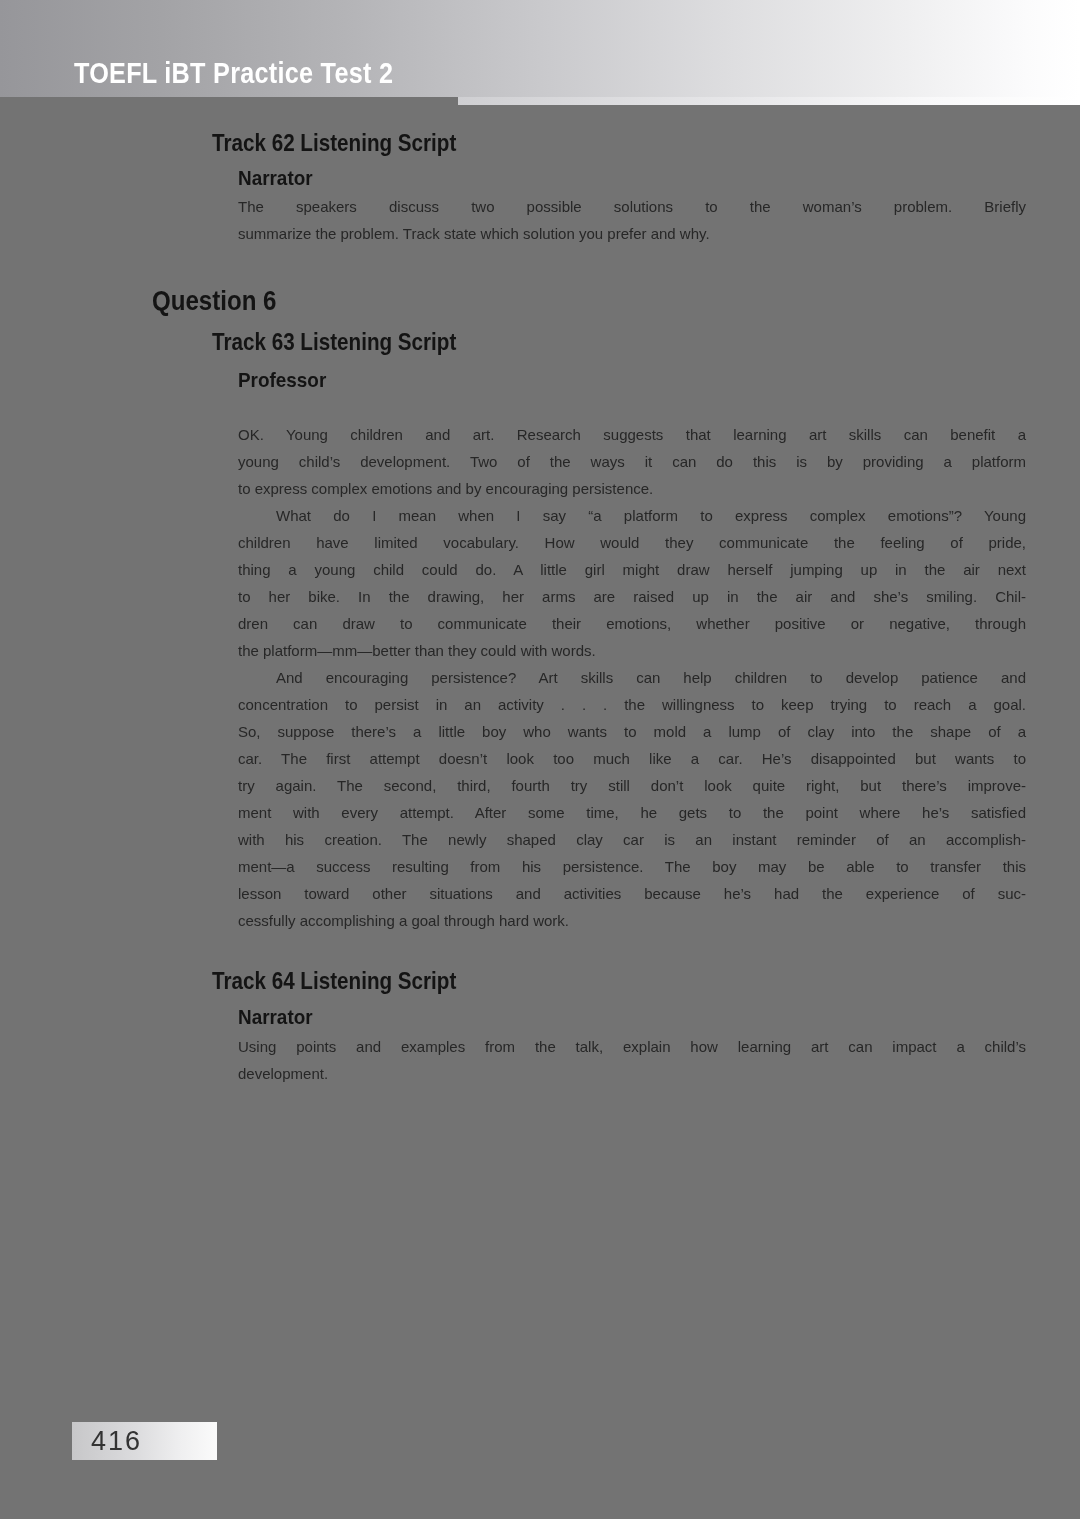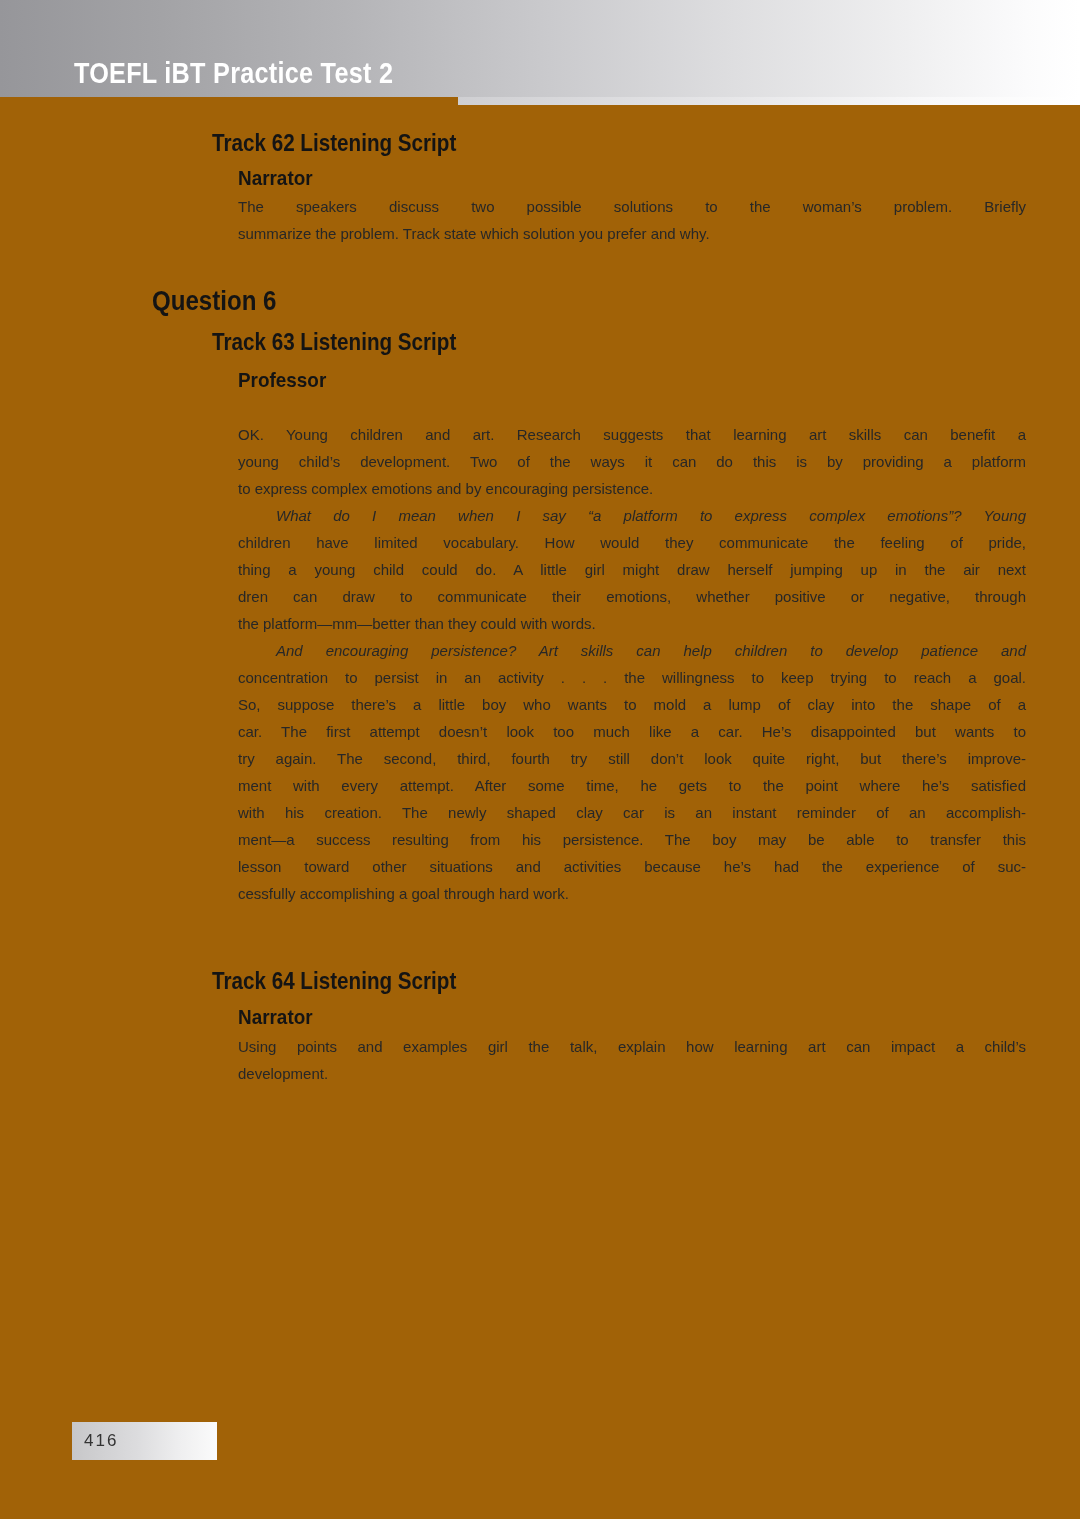--- a/index.html
+++ b/index.html
@@ -6,21 +6,21 @@
   html, body { background: #ffffff; }
   body {
     width: 1080px; height: 1519px;
     font-family: "Liberation Sans", sans-serif;
     color: #262626;
     overflow: hidden;
   }
   .page {
     position: relative;
     width: 1080px; height: 1519px;
-    background: #a16207;
+    background: #737373;
     overflow: hidden;
   }
 
   
   .hband {
     position: absolute; left: 0; top: 0; width: 1080px; height: 97px;
     background: linear-gradient(to right,
       #96969a 0%, #a3a3a6 15%, #b4b4b7 32%, #c9c9cc 50%,
       #dedee0 68%, #efeff0 84%, #fbfbfc 95%, #ffffff 100%);
   }
@@ -61,32 +61,32 @@
     position: absolute; left: 238px; width: 788px;
     font-size: 15px; color: #272727;
   }
   .line {
     line-height: 27px;
     text-align: justify;
     text-align-last: left;
     white-space: normal;
   }
   .line.just { text-align-last: justify; }
-  .line.ind  { padding-left: 38px; font-style: italic; }
+  .line.ind  { padding-left: 38px; }
 
   
   .pagebar {
     position: absolute; left: 72px; top: 1422px; width: 145px; height: 38px;
     background: linear-gradient(to right, #c7c7c9 0%, #dcdcde 45%, #efeff0 75%, #fbfbfb 100%);
   }
   .pagenum {
     display: block;
-    padding-left: 12px;
+    padding-left: 19px;
     line-height: 38px;
-    font-size: 17px; letter-spacing: 2px;
+    font-size: 27px; letter-spacing: 2px;
     color: #333333;
   }
 </style>
 </head>
 <body>
 
 <div class="page">
 
   <div class="hband"></div>
   <div class="hstep"></div>
@@ -107,41 +107,42 @@
   <div class="para" style="top:421px;">
     <div>
         <div class="line just">OK. Young children and art. Research suggests that learning art skills can benefit a</div>
         <div class="line just">young child’s development. Two of the ways it can do this is by providing a platform</div>
         <div class="line">to express complex emotions and by encouraging persistence.</div>
       </div>
     <div>
         <div class="line just ind">What do I mean when I say “a platform to express complex emotions”? Young</div>
         <div class="line just">children have limited vocabulary. How would they communicate the feeling of pride,</div>
         <div class="line just">thing a young child could do. A little girl might draw herself jumping up in the air next</div>
+        <div class="line just">to her bike. In the drawing, her arms are raised up in the air and she’s smiling. Chil-</div>
         <div class="line just">dren can draw to communicate their emotions, whether positive or negative, through</div>
         <div class="line">the platform—mm—better than they could with words.</div>
       </div>
     <div>
         <div class="line just ind">And encouraging persistence? Art skills can help children to develop patience and</div>
         <div class="line just">concentration to persist in an activity . . . the willingness to keep trying to reach a goal.</div>
         <div class="line just">So, suppose there’s a little boy who wants to mold a lump of clay into the shape of a</div>
         <div class="line just">car. The first attempt doesn’t look too much like a car. He’s disappointed but wants to</div>
         <div class="line just">try again. The second, third, fourth try still don’t look quite right, but there’s improve-</div>
         <div class="line just">ment with every attempt. After some time, he gets to the point where he’s satisfied</div>
         <div class="line just">with his creation. The newly shaped clay car is an instant reminder of an accomplish-</div>
         <div class="line just">ment—a success resulting from his persistence. The boy may be able to transfer this</div>
         <div class="line just">lesson toward other situations and activities because he’s had the experience of suc-</div>
         <div class="line">cessfully accomplishing a goal through hard work.</div>
       </div>
   </div>
 
   <div class="h-track" style="top:967px;">Track 64 Listening Script</div>
   <div class="speaker" style="top:1005px;">Narrator</div>
   <div class="para" style="top:1033px;">
-      <div class="line just">Using points and examples girl the talk, explain how learning art can impact a child’s</div>
+      <div class="line just">Using points and examples from the talk, explain how learning art can impact a child’s</div>
       <div class="line">development.</div>
     </div>
 
   <div class="pagebar">
     <span class="pagenum">416</span>
   </div>
 
 </div>
 
 </body></html>

